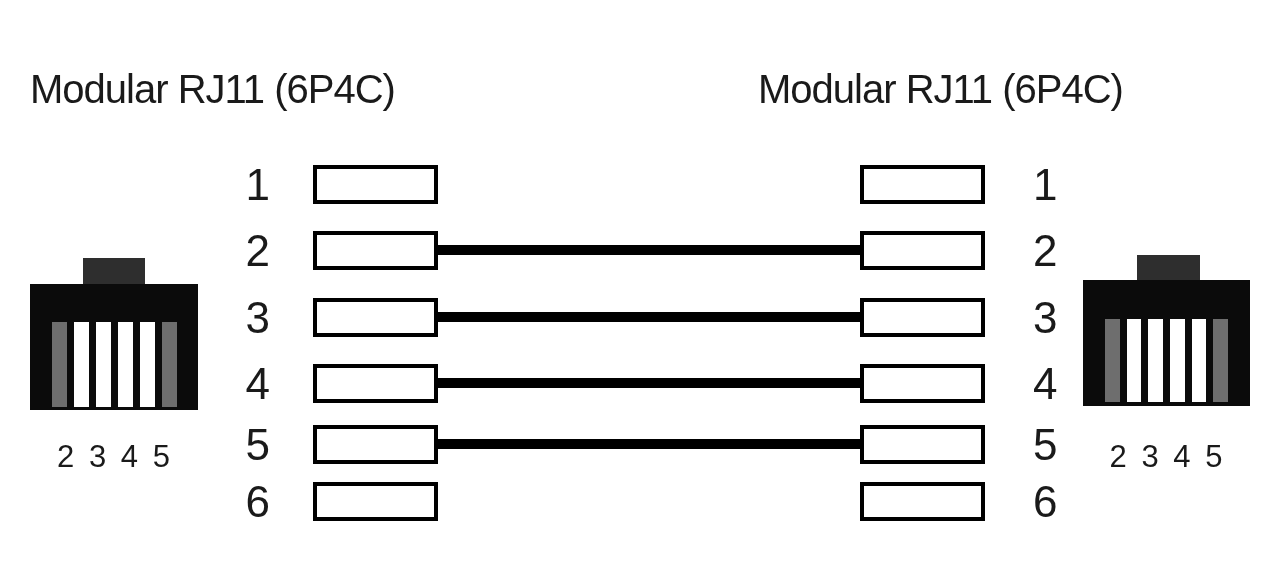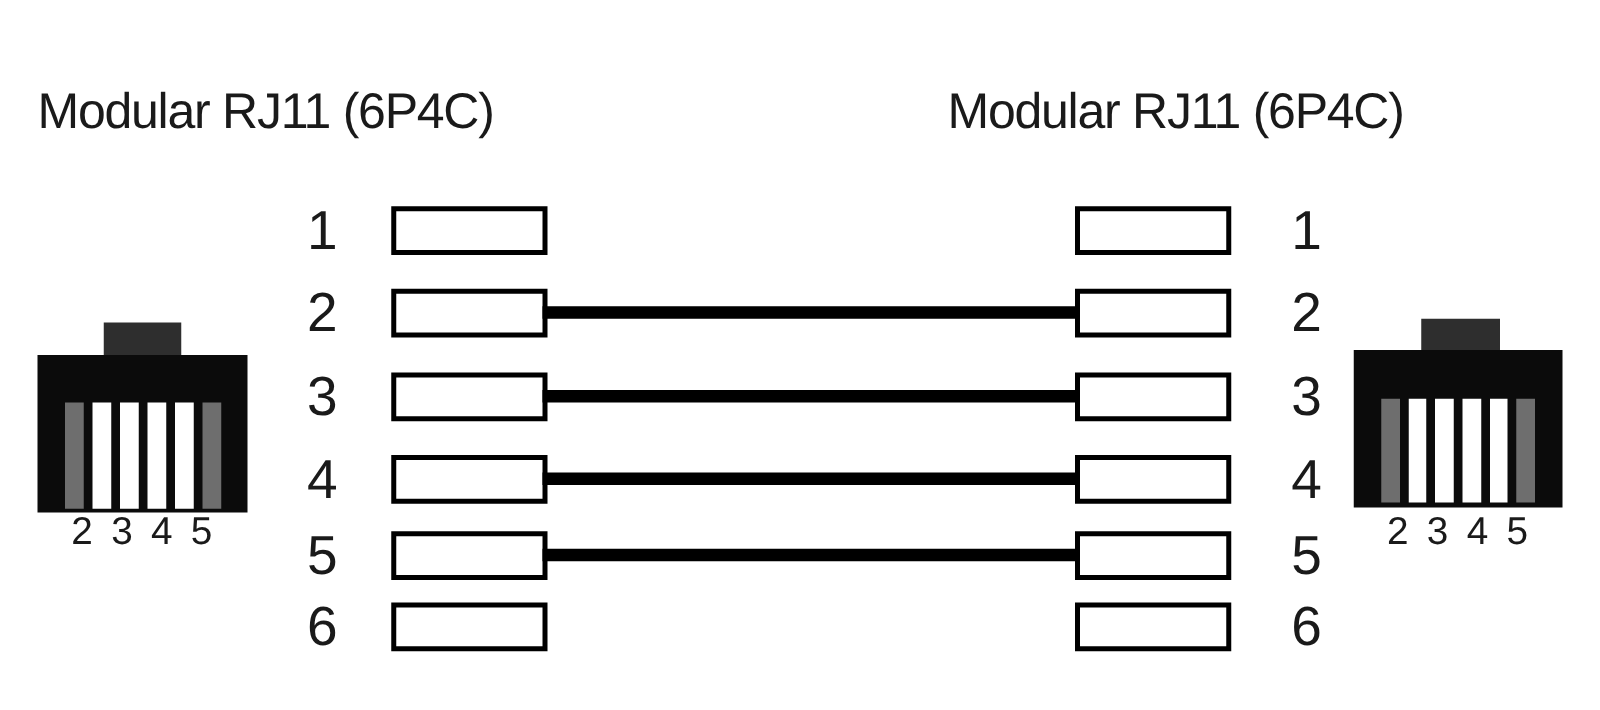--- a/index.html
+++ b/index.html
@@ -46,21 +46,21 @@
     left:22px;right:21px;top:38px;bottom:3px;
     display:flex;gap:7px;
   }
   .plug-body-right .slot-row{right:22px;top:39px;bottom:4px;}
   .slot{flex:1;background:var(--slot-used);}
   .slot-used{background:var(--slot-used);}
   .slot-unused{background:var(--slot-unused);}
 
   .plug-label{
     position:absolute;
-    top:396px;
+    top:428px;
     font-size:31px;
     line-height:34px;
     text-align:center;
     letter-spacing:1px;
     word-spacing:4px;
     color:var(--text);
   }
   .plug-label-left{left:30px;width:168px;}
   .plug-label-right{left:1083px;width:167px;}
 

